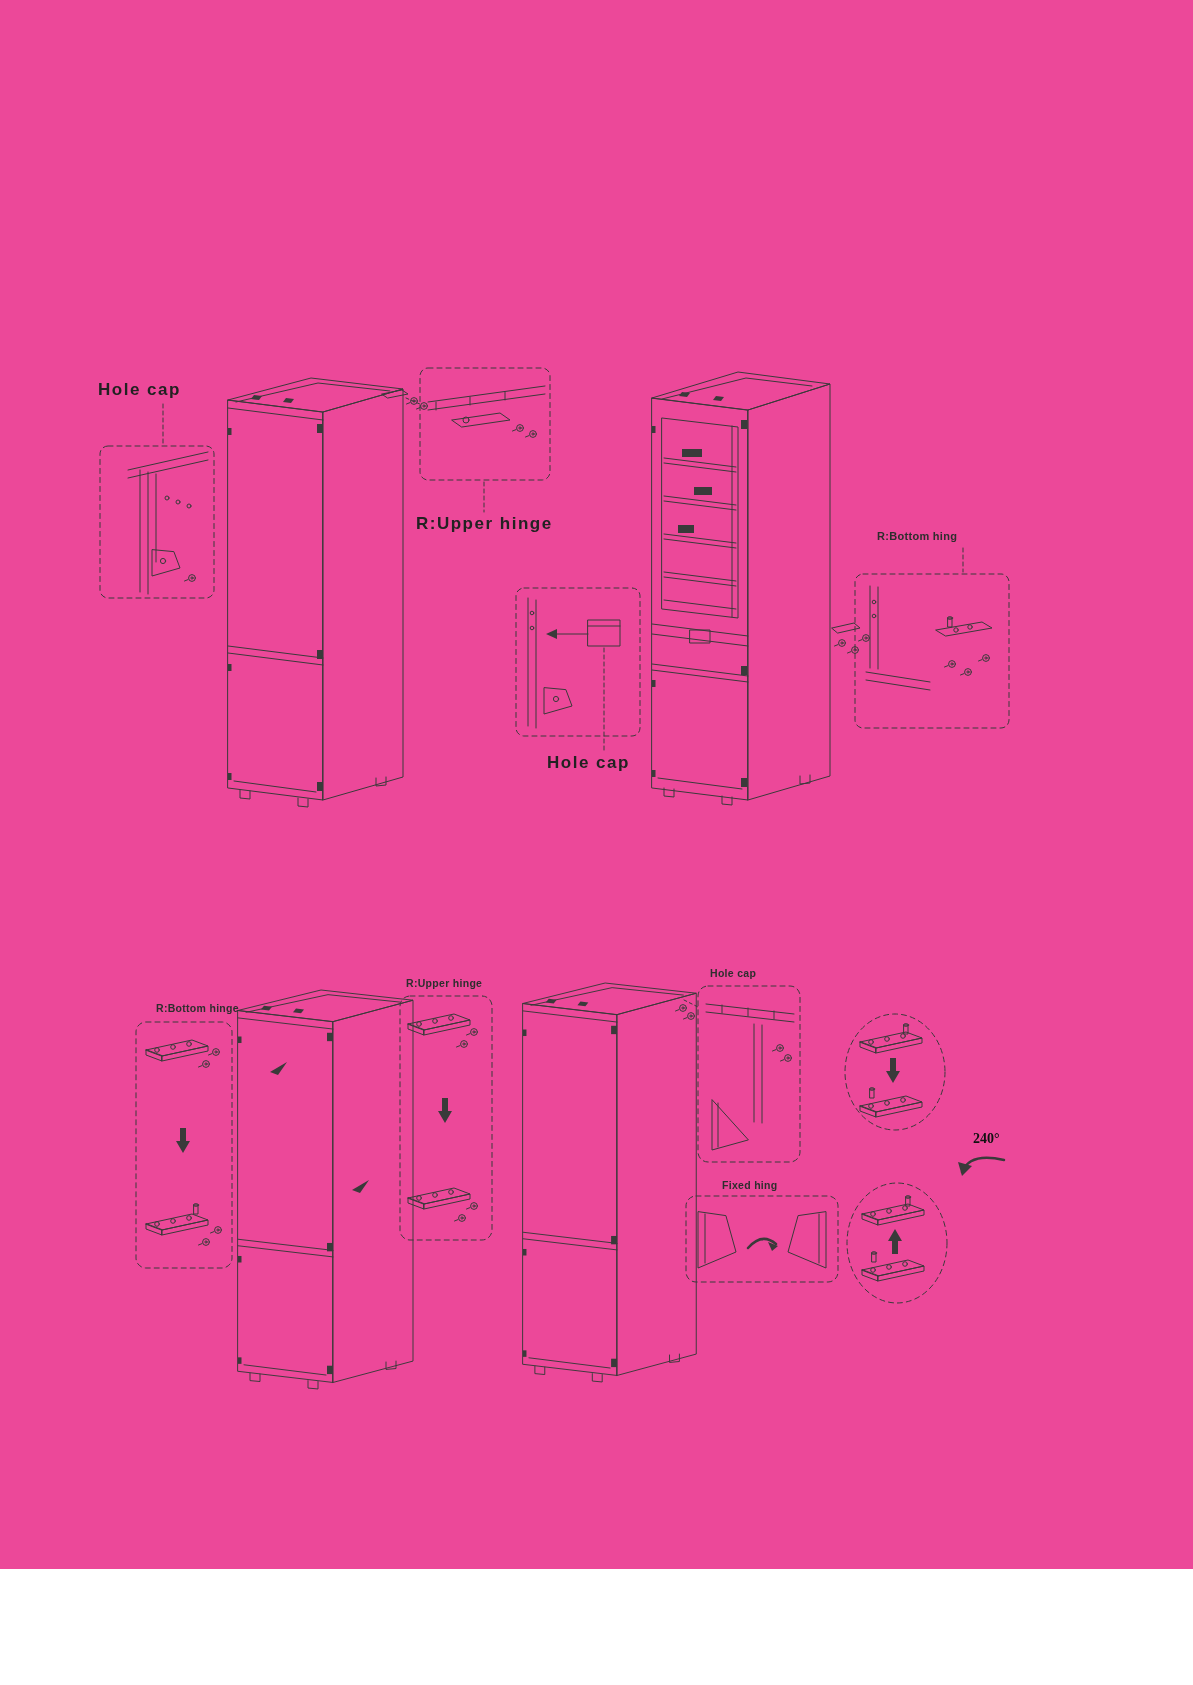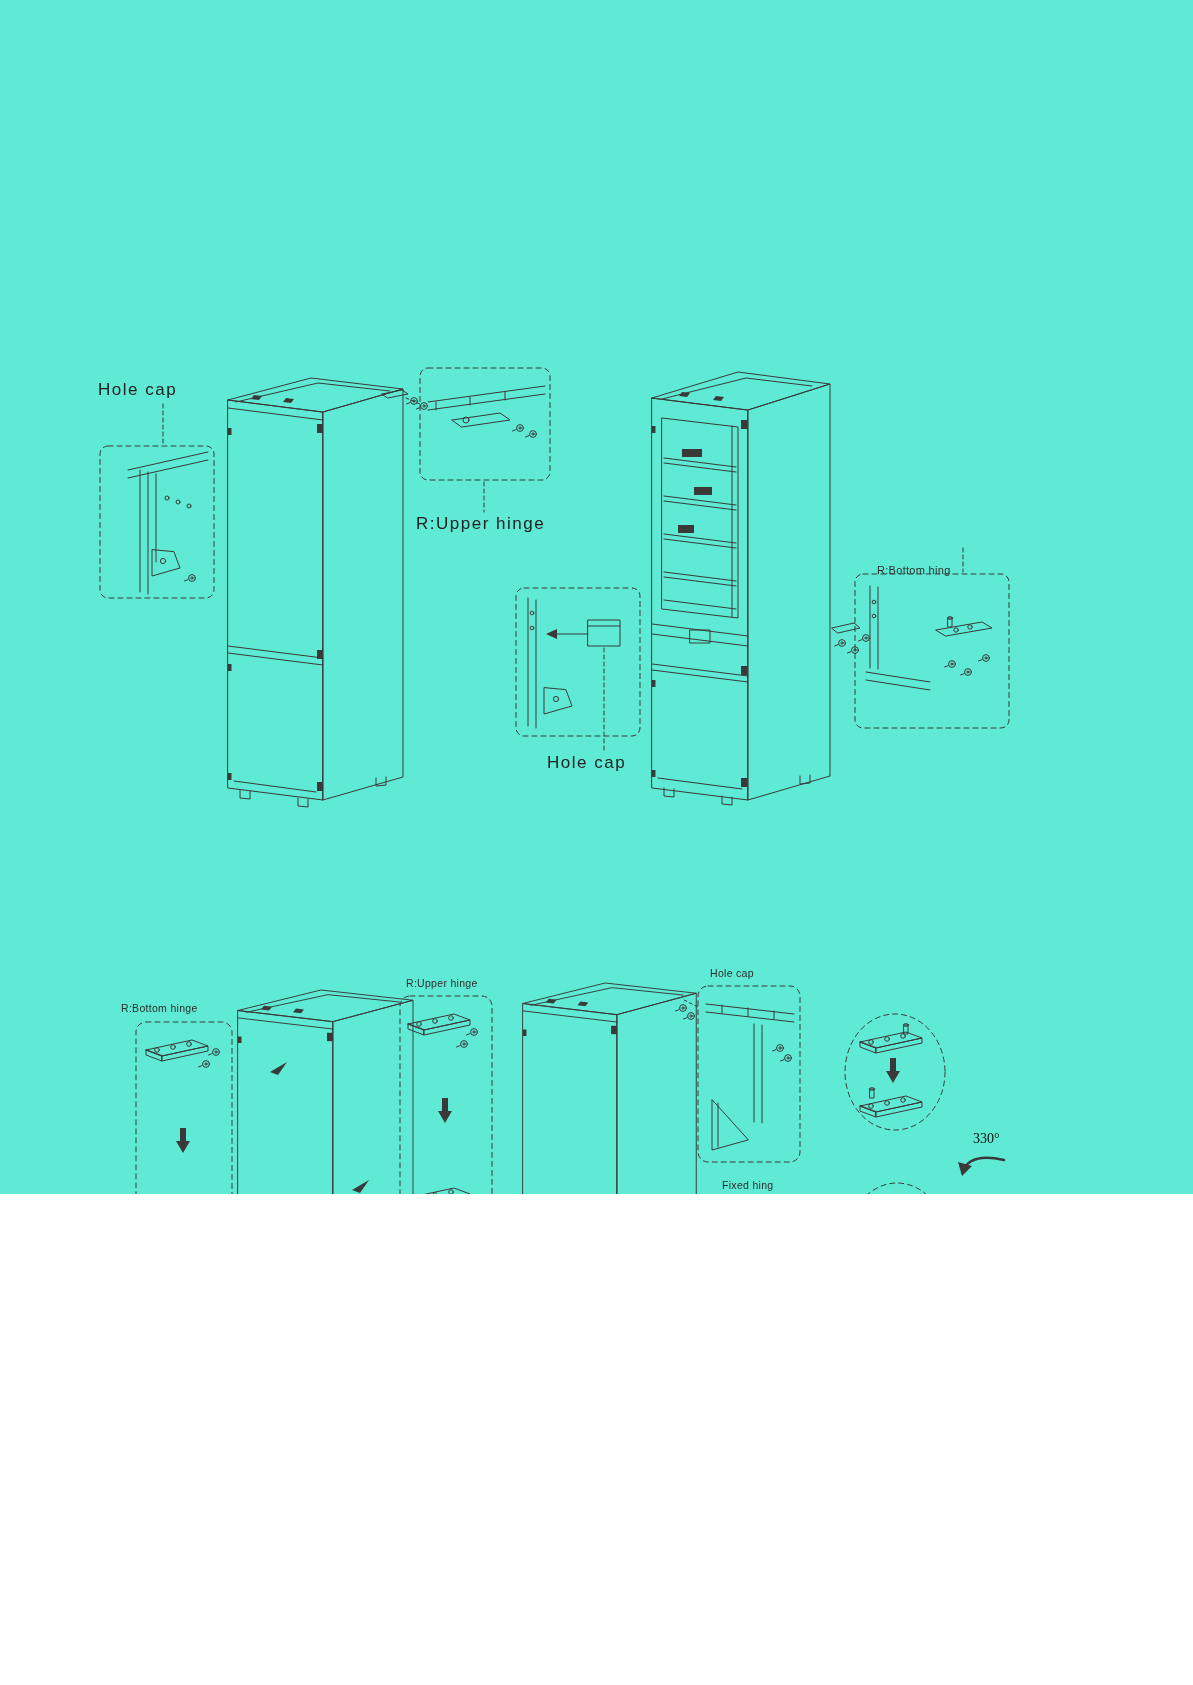--- a/index.html
+++ b/index.html
@@ -1,28 +1,29 @@
 <!DOCTYPE html>
 <html><head>
 <meta charset="utf-8">
 <style>
   * { margin:0; padding:0; box-sizing:border-box; }
   html,body { background:#ffffff; }
   .page {
     position:relative;
-    width:1193px; height:1194px;
-    background:#5eead4;
+    width:1193px; height:1569px;
+    background:#ec4899;
     font-family:"Liberation Sans", sans-serif;
     color:#2f2f2f;
     overflow:hidden;
+    font-weight:bold;
   }
   .page svg.art { position:absolute; left:0; top:0; }
   .lbl { position:absolute; white-space:nowrap; color:#2e2e2e; }
   .lbl-lg { font-size:17px; letter-spacing:1.5px; color:#222; }
-  .lbl-md { font-size:11px; letter-spacing:0.3px;margin-top:34px; }
+  .lbl-md { font-size:11px; letter-spacing:0.3px; }
   .lbl-sm { font-size:10.5px; letter-spacing:0.3px; }
   .lbl-rot { font-size:14px; font-family:"Liberation Serif", serif; color:#111; }
 </style>
 </head>
 <body>
 
 <div class="page">
 
   <svg class="art" width="1193" height="1685" viewBox="0 0 1193 1685" aria-hidden="true">
     <defs>
@@ -281,23 +282,23 @@
   </svg>
 
   <div class="lbl lbl-lg" style="left:98px;top:380px">Hole cap</div>
 
   <div class="lbl lbl-lg" style="left:416px;top:514px">R:Upper hinge</div>
 
   <div class="lbl lbl-md" style="left:877px;top:530px">R:Bottom hing</div>
 
   <div class="lbl lbl-lg" style="left:547px;top:753px">Hole cap</div>
 
-  <div class="lbl lbl-sm" style="left:121px;top:1002px">R:Bottom hinge</div>
+  <div class="lbl lbl-sm" style="left:156px;top:1002px">R:Bottom hinge</div>
 
   <div class="lbl lbl-sm" style="left:406px;top:977px">R:Upper hinge</div>
 
   <div class="lbl lbl-sm" style="left:710px;top:967px">Hole cap</div>
 
   <div class="lbl lbl-sm" style="left:722px;top:1179px">Fixed hing</div>
 
-  <div class="lbl lbl-rot" style="left:973px;top:1131px">330°</div>
+  <div class="lbl lbl-rot" style="left:973px;top:1131px">240°</div>
 
 </div>
 
 </body></html>

